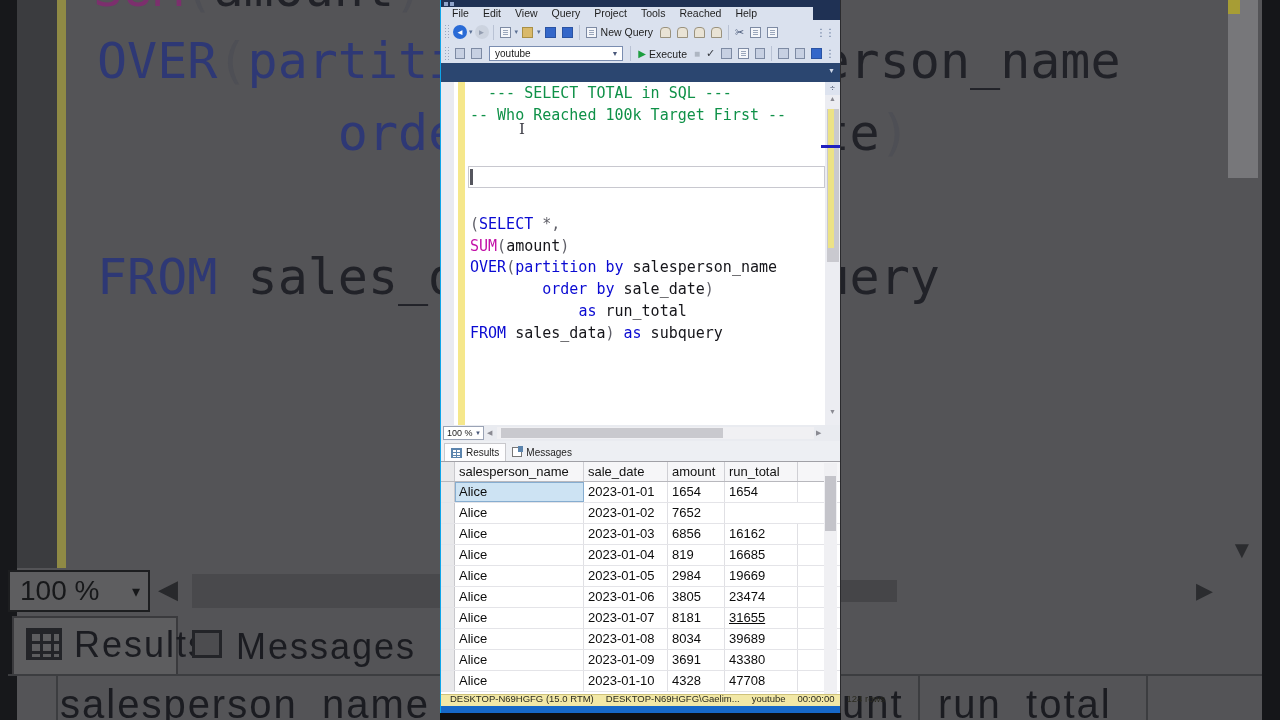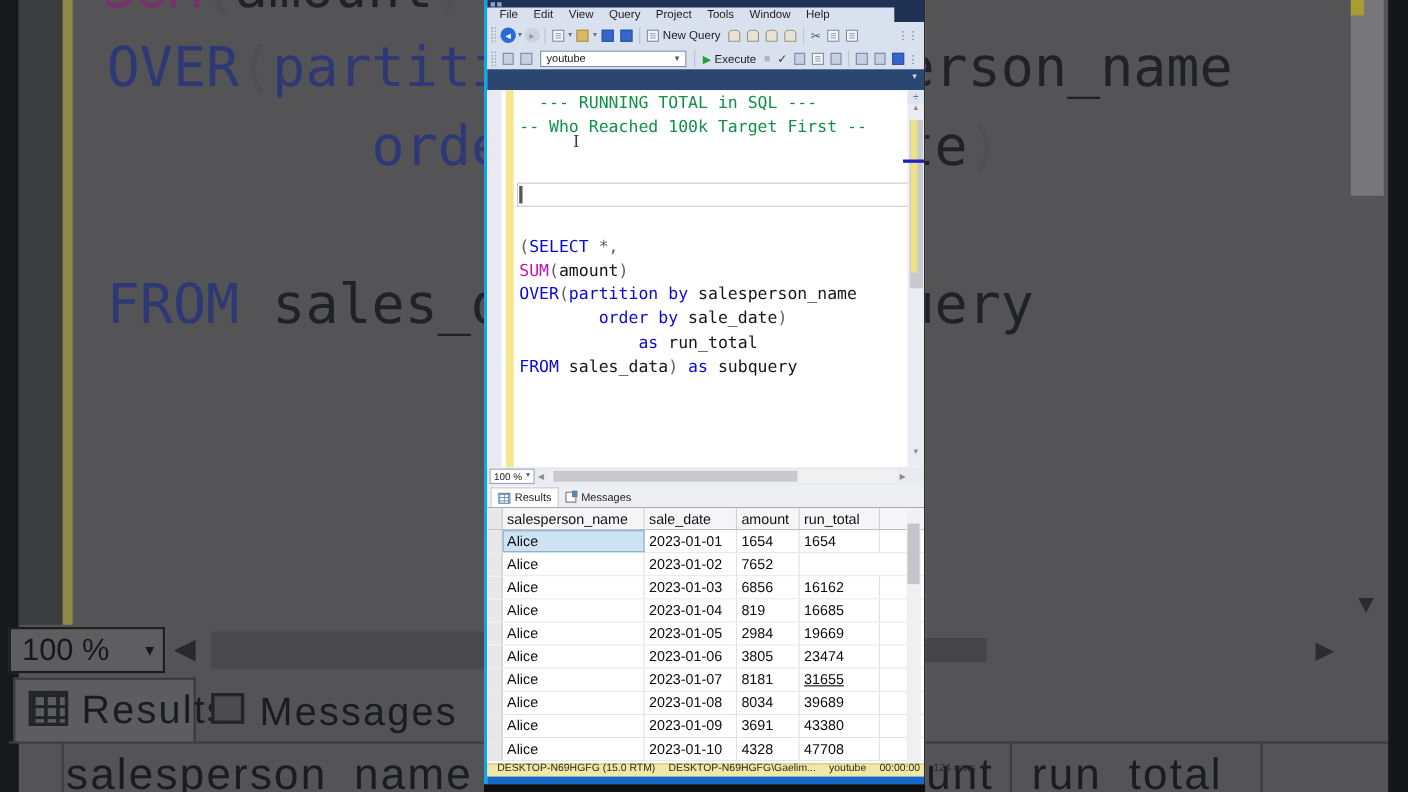--- a/index.html
+++ b/index.html
@@ -12,21 +12,21 @@
   .bgk { color:#2e3875; } .bgi { color:#212228; } .bgp { color:#4e4f55; } .bgm { color:#7c2f6d; }
   .bg-strip { position:absolute; }
   .bg-bigtext { position:absolute; color:#1b1c21; letter-spacing:2px; }
   .bg-gridline { position:absolute; background:#3c3d40; }
   .bg-grid-ico { position:absolute; width:36px; height:32px; border:3px solid #232428;
     background-image:linear-gradient(to right,#232428 3px,transparent 3px),linear-gradient(to bottom,#232428 3px,transparent 3px);
     background-size:11px 10px; }
   .bg-msg-ico { position:absolute; width:30px; height:28px; border:3px solid #232428; background:#4c4c4f; }
 
   
-  #win { position:absolute; left:440px; top:0; width:401px; height:713px; z-index:10; background:#dae1ee; border-left:3px solid #0ea5e9; border-right:1px solid #2b2b2e; }
+  #win { position:absolute; left:440px; top:0; width:401px; height:713px; z-index:10; background:#dae1ee; border-left:1px solid #0ea5e9; border-right:1px solid #2b2b2e; }
   .titlebar { position:absolute; left:0; top:0; width:100%; height:7px; background:#1f3154; }
   .titlebar .sq { position:absolute; top:2px; width:4px; height:4px; background:#8fa3c9; }
 
   .menubar { position:absolute; left:0; top:7px; width:100%; height:13px; background:#dae1ee; display:flex; align-items:center; padding-left:4px; }
   .menu-item { font-size:10.5px; color:#1e1e1e; padding:0 7px; line-height:13px; }
   .menubar-corner { position:absolute; right:0; top:0; width:27px; height:20px; background:#1f3154; }
 
   .toolbar1 { position:absolute; left:0; top:20px; width:100%; height:24px; background:#dae1ee; display:flex; align-items:center; }
   .toolbar2 { position:absolute; left:0; top:44px; width:100%; height:19px; background:#dae1ee; display:flex; align-items:center; }
   .grip { width:5px; height:16px; margin:0 3px; background-image:radial-gradient(circle,#9aa7bd 1px,transparent 1px); background-size:3px 3px; }
@@ -162,21 +162,21 @@
       <span class="sq" style="left:9px;"></span>
     </div>
 
     <div class="menubar">
         <span class="menu-item">File</span>
         <span class="menu-item">Edit</span>
         <span class="menu-item">View</span>
         <span class="menu-item">Query</span>
         <span class="menu-item">Project</span>
         <span class="menu-item">Tools</span>
-        <span class="menu-item">Window</span>
+        <span class="menu-item">Reached</span>
         <span class="menu-item">Help</span>
       </div>
     <div class="menubar-corner"></div>
 
     <div class="toolbar1">
       <span class="grip"></span>
       <span class="circ back">◄</span>
       <span class="caret-dn">▾</span>
       <span class="circ fwd">►</span>
       <span class="tsep"></span>
@@ -223,21 +223,21 @@
       <span class="ovf" style="margin-left:auto;margin-right:6px;">⋮</span>
     </div>
 
     <div class="tabstrip">
       <span class="dd-right">▼</span>
     </div>
 
     <div class="editor">
       <div class="ed-margin"></div>
       <div class="ed-changebar"></div>
-      <pre class="code" id="code-pre"><span class="tok-cm">  --- RUNNING TOTAL in SQL ---</span>
+      <pre class="code" id="code-pre"><span class="tok-cm">  --- SELECT TOTAL in SQL ---</span>
 <span class="tok-cm">-- Who Reached 100k Target First --</span>
 
 
 
 
 <span class="tok-pt">(</span><span class="tok-kw">SELECT</span><span class="tok-pt"> *,</span>
 <span class="tok-fn">SUM</span><span class="tok-pt">(</span><span class="tok-id">amount</span><span class="tok-pt">)</span>
 <span class="tok-kw">OVER</span><span class="tok-pt">(</span><span class="tok-kw">partition</span><span class="tok-id"> </span><span class="tok-kw">by</span><span class="tok-id"> salesperson_name</span>
 <span class="tok-id">        </span><span class="tok-kw">order</span><span class="tok-id"> </span><span class="tok-kw">by</span><span class="tok-id"> sale_date</span><span class="tok-pt">)</span>
 <span class="tok-id">            </span><span class="tok-kw">as</span><span class="tok-id"> run_total</span>

